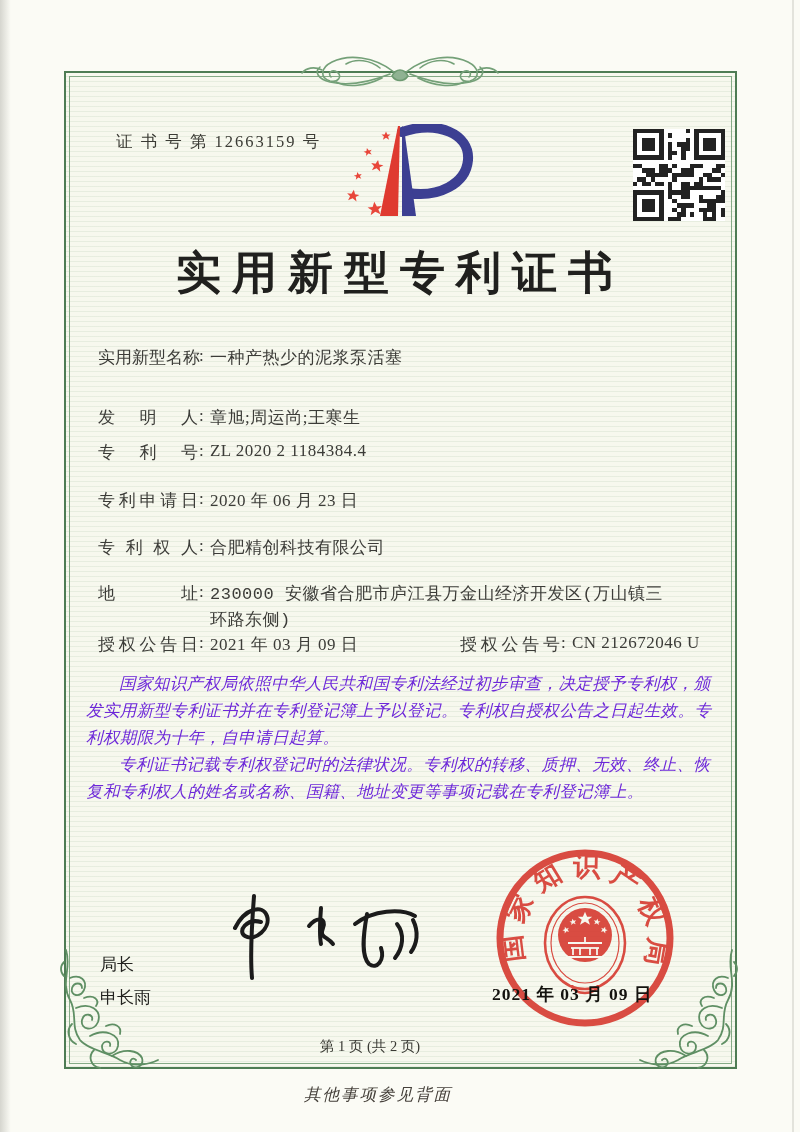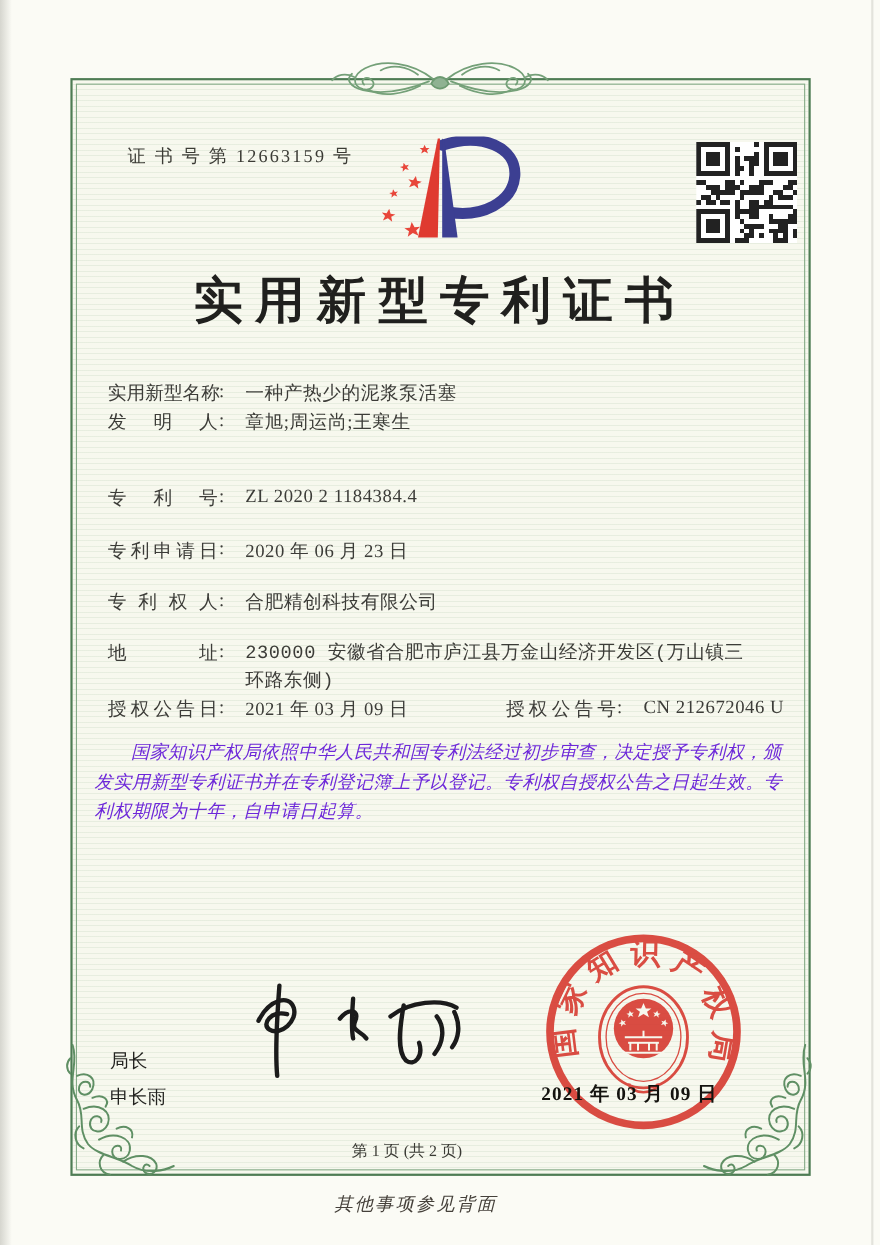--- a/index.html
+++ b/index.html
@@ -24,21 +24,21 @@
   
   .cert-no{position:absolute;left:98px;top:131px;font-size:16.5px;letter-spacing:2px;color:#3b3b35;margin-left:18px;}
   .logo{position:absolute;left:342px;top:124px;width:132px;height:100px;}
   .qr{position:absolute;left:633px;top:129px;width:92px;height:92px;}
   .qr svg{width:100%;height:100%;display:block;}
   .title{position:absolute;left:0;right:0;top:243px;text-align:center;
     font-size:45px;font-weight:600;letter-spacing:11px;color:#20201e;}
   .frow{position:absolute;left:98px;white-space:nowrap;font-size:17px;color:#3c3c38;}
   .flabel{display:inline-block;width:100px;text-align:justify;text-align-last:justify;vertical-align:top;}
   .colon{display:inline-block;margin:0 2px 0 1px;}
-  .fvalue{display:inline-block;vertical-align:top;letter-spacing:.5px;margin-left:13px;}
+  .fvalue{display:inline-block;vertical-align:top;letter-spacing:.5px;}
   .frow.wrap{white-space:normal;}
   .frow.wrap .fvalue{max-width:462px;line-height:26px;font-family:Liberation Mono, monospace;}
   .pair2{position:absolute;left:362px;top:0;white-space:nowrap;}
   .body-text{position:absolute;left:86px;top:670px;width:634px;
     font-size:16.5px;line-height:27px;color:#6d28d9;font-style:italic;letter-spacing:.4px;}
   .body-text p{margin:0;text-indent:2em;}
   .officer{position:absolute;left:100px;top:948px;font-family:"Liberation Sans","DejaVu Sans",sans-serif;
     font-size:17px;font-weight:500;color:#22221f;line-height:33px;}
   .signature{position:absolute;left:205px;top:880px;width:240px;height:112px;}
   .seal{position:absolute;left:494px;top:847px;width:182px;height:182px;}
@@ -136,21 +136,21 @@
       <path d="M48,0h4v4h-4zM32,4h4v4h-4zM48,8h4v4h-4zM32,12h4v4h-4zM40,12h4v4h-4zM44,12h4v4h-4zM48,12h4v4h-4zM32,16h4v4h-4zM44,16h4v4h-4zM48,16h4v4h-4zM32,20h4v4h-4zM36,20h4v4h-4zM44,20h4v4h-4zM32,24h4v4h-4zM44,24h4v4h-4zM0,32h4v4h-4zM4,32h4v4h-4zM24,32h4v4h-4zM28,32h4v4h-4zM36,32h4v4h-4zM52,32h4v4h-4zM56,32h4v4h-4zM60,32h4v4h-4zM76,32h4v4h-4zM80,32h4v4h-4zM8,36h4v4h-4zM12,36h4v4h-4zM16,36h4v4h-4zM24,36h4v4h-4zM28,36h4v4h-4zM32,36h4v4h-4zM44,36h4v4h-4zM48,36h4v4h-4zM52,36h4v4h-4zM72,36h4v4h-4zM76,36h4v4h-4zM12,40h4v4h-4zM16,40h4v4h-4zM20,40h4v4h-4zM24,40h4v4h-4zM28,40h4v4h-4zM36,40h4v4h-4zM40,40h4v4h-4zM44,40h4v4h-4zM48,40h4v4h-4zM52,40h4v4h-4zM64,40h4v4h-4zM68,40h4v4h-4zM80,40h4v4h-4zM4,44h4v4h-4zM8,44h4v4h-4zM16,44h4v4h-4zM36,44h4v4h-4zM60,44h4v4h-4zM68,44h4v4h-4zM72,44h4v4h-4zM76,44h4v4h-4zM0,48h4v4h-4zM8,48h4v4h-4zM12,48h4v4h-4zM20,48h4v4h-4zM24,48h4v4h-4zM32,48h4v4h-4zM44,48h4v4h-4zM48,48h4v4h-4zM56,48h4v4h-4zM60,48h4v4h-4zM32,52h4v4h-4zM44,52h4v4h-4zM48,52h4v4h-4zM52,52h4v4h-4zM56,52h4v4h-4zM60,52h4v4h-4zM64,52h4v4h-4zM68,52h4v4h-4zM72,52h4v4h-4zM76,52h4v4h-4zM32,56h4v4h-4zM36,56h4v4h-4zM40,56h4v4h-4zM44,56h4v4h-4zM48,56h4v4h-4zM80,56h4v4h-4zM32,60h4v4h-4zM44,60h4v4h-4zM48,60h4v4h-4zM60,60h4v4h-4zM76,60h4v4h-4zM80,60h4v4h-4zM36,64h4v4h-4zM60,64h4v4h-4zM64,64h4v4h-4zM68,64h4v4h-4zM72,64h4v4h-4zM76,64h4v4h-4zM80,64h4v4h-4zM40,68h4v4h-4zM44,68h4v4h-4zM48,68h4v4h-4zM52,68h4v4h-4zM68,68h4v4h-4zM72,68h4v4h-4zM36,72h4v4h-4zM44,72h4v4h-4zM60,72h4v4h-4zM64,72h4v4h-4zM68,72h4v4h-4zM72,72h4v4h-4zM80,72h4v4h-4zM40,76h4v4h-4zM44,76h4v4h-4zM52,76h4v4h-4zM64,76h4v4h-4zM72,76h4v4h-4zM80,76h4v4h-4zM32,80h4v4h-4zM36,80h4v4h-4zM40,80h4v4h-4zM64,80h4v4h-4zM68,80h4v4h-4zM72,80h4v4h-4zM0,0h28v28h-28zM4,4h20v20h-20zM8,8h12v12h-12zM56,0h28v28h-28zM60,4h20v20h-20zM64,8h12v12h-12zM0,56h28v28h-28zM4,60h20v20h-20zM8,64h12v12h-12z" fill="#222222" fill-rule="evenodd"></path>
     </svg>
   </div>
 
 <div class="title">实用新型专利证书</div>
 
 <div class="frow" style="top:346px;">
   <span class="flabel">实用新型名称</span><span class="colon">:</span>
   <span class="fvalue">一种产热少的泥浆泵活塞</span>
 </div>
-<div class="frow" style="top:372px;">
+<div class="frow" style="top:406px;">
   <span class="flabel">发明人</span><span class="colon">:</span>
   <span class="fvalue">章旭;周运尚;王寒生</span>
 </div>
 <div class="frow" style="top:441px;">
   <span class="flabel">专利号</span><span class="colon">:</span>
   <span class="fvalue">ZL 2020 2 1184384.4</span>
 </div>
 <div class="frow" style="top:489px;">
   <span class="flabel">专利申请日</span><span class="colon">:</span>
   <span class="fvalue">2020 年 06 月 23 日</span>
@@ -167,20 +167,21 @@
   <span class="flabel">授权公告日</span><span class="colon">:</span>
   <span class="fvalue">2021 年 03 月 09 日</span>
   <span class="pair2">
     <span class="flabel">授权公告号</span><span class="colon">:</span>
     <span class="fvalue">CN 212672046 U</span>
   </span>
 </div>
 
 <div class="body-text">
   <p>国家知识产权局依照中华人民共和国专利法经过初步审查，决定授予专利权，颁发实用新型专利证书并在专利登记簿上予以登记。专利权自授权公告之日起生效。专利权期限为十年，自申请日起算。</p>
+  <p>专利证书记载专利权登记时的法律状况。专利权的转移、质押、无效、终止、恢复和专利权人的姓名或名称、国籍、地址变更等事项记载在专利登记簿上。</p>
 </div>
 
 <div class="officer">
   <div>局长</div>
   <div>申长雨</div>
 </div>
 
 <svg class="signature" viewBox="0 0 240 112">
   <g fill="none" stroke="#1b1b1b" stroke-width="4" stroke-linecap="round" stroke-linejoin="round">
     <path d="M30,48 C40,28 58,24 62,36 C66,48 50,62 40,56 C32,51 42,38 56,42"></path>

